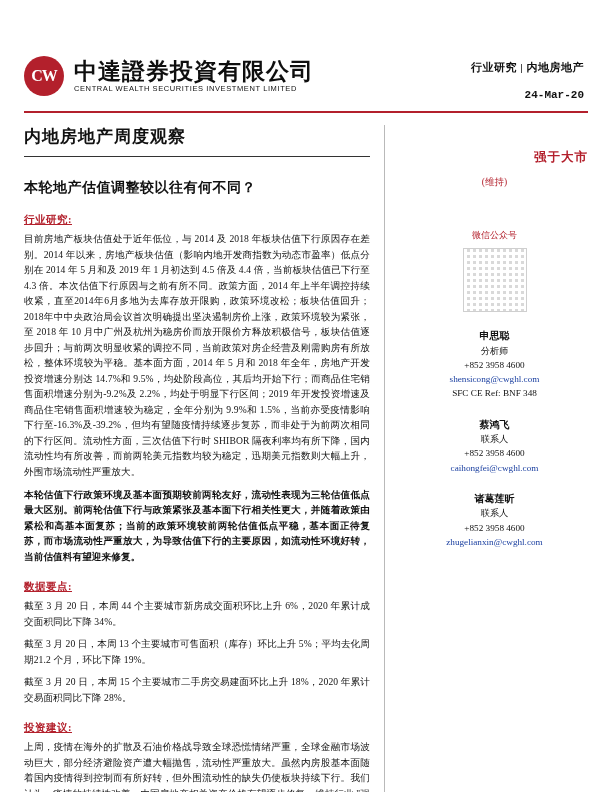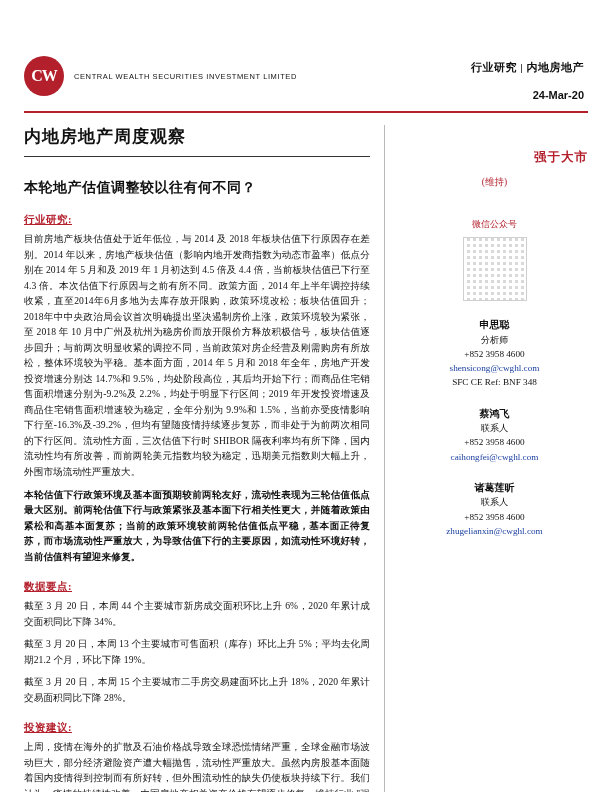--- a/index.html
+++ b/index.html
@@ -75,21 +75,21 @@
     font-size: 11px;
     font-weight: bold;
     color: #111;
     letter-spacing: 0.5px;
   }
   .hdr-date {
     font-size: 11px;
     font-weight: bold;
     color: #111;
     margin-top: 14px;
-    font-family: Liberation Sans, sans-serif;
+    font-family: Liberation Mono, monospace;
   }
 
   .rule {
     height: 2px;
     background: #b3202c;
     margin: 10px 24px 0 24px;
   }
 
   
   .body-wrap {
@@ -160,21 +160,21 @@
     text-align: right;
   }
   .rating-sub {
     color: #b3202c;
     font-size: 9.5px;
     margin-top: 10px;
   }
   .qr-label {
     color: #b3202c;
     font-size: 9px;
-    margin-top: 29px;
+    margin-top: 40px;
     font-family: Liberation Mono, monospace;
   }
   .qr-box {
     width: 62px;
     height: 62px;
     margin: 6px auto 0 auto;
     background:
       linear-gradient(90deg, #ffffff 50%, transparent 50%),
       linear-gradient(0deg, #ffffff 50%, transparent 50%),
       #d9d9d9;
@@ -203,20 +203,21 @@
 </style>
 </head>
 <body>
 
 <div class="page">
 
   <div class="header">
     <div class="logo-block">
       <div class="logo-mark">CW</div>
       <div class="logo-text">
+        <div class="logo-cn">中達證券投資有限公司</div>
         <div class="logo-en">CENTRAL WEALTH SECURITIES INVESTMENT LIMITED</div>
       </div>
     </div>
     <div class="header-right">
       <div class="hdr-line1">行业研究 | 内地房地产</div>
       <div class="hdr-date">24-Mar-20</div>
     </div>
   </div>
 
   <div class="rule"></div>

